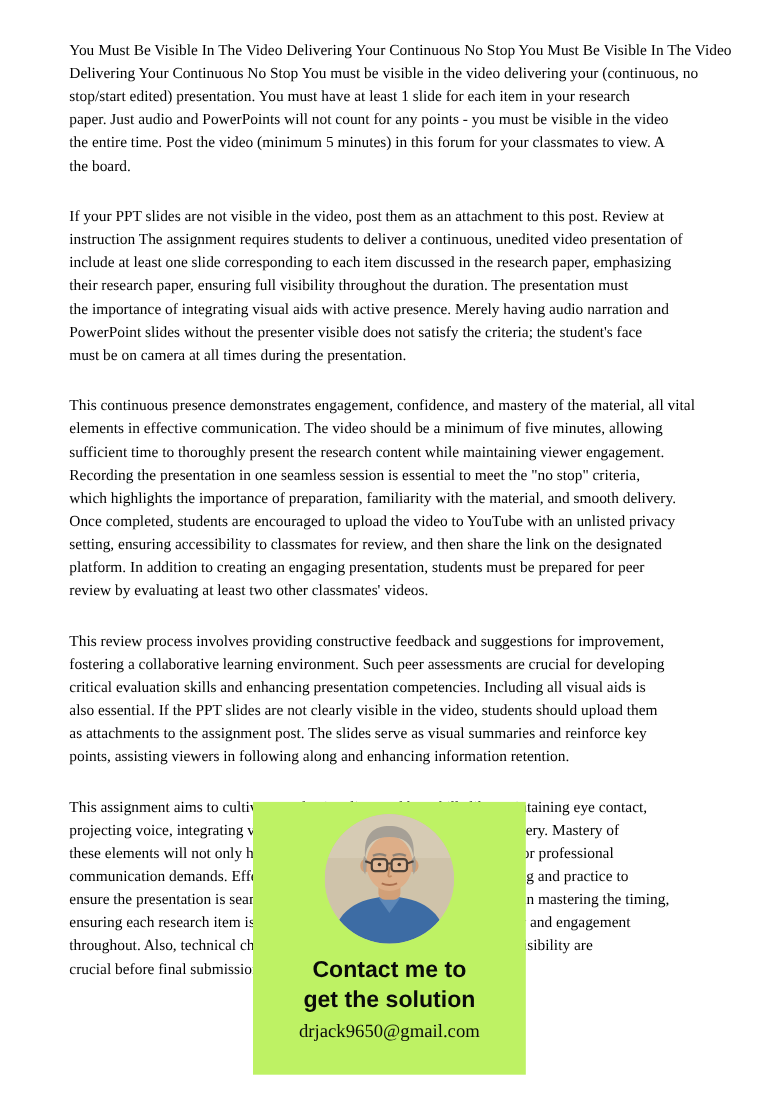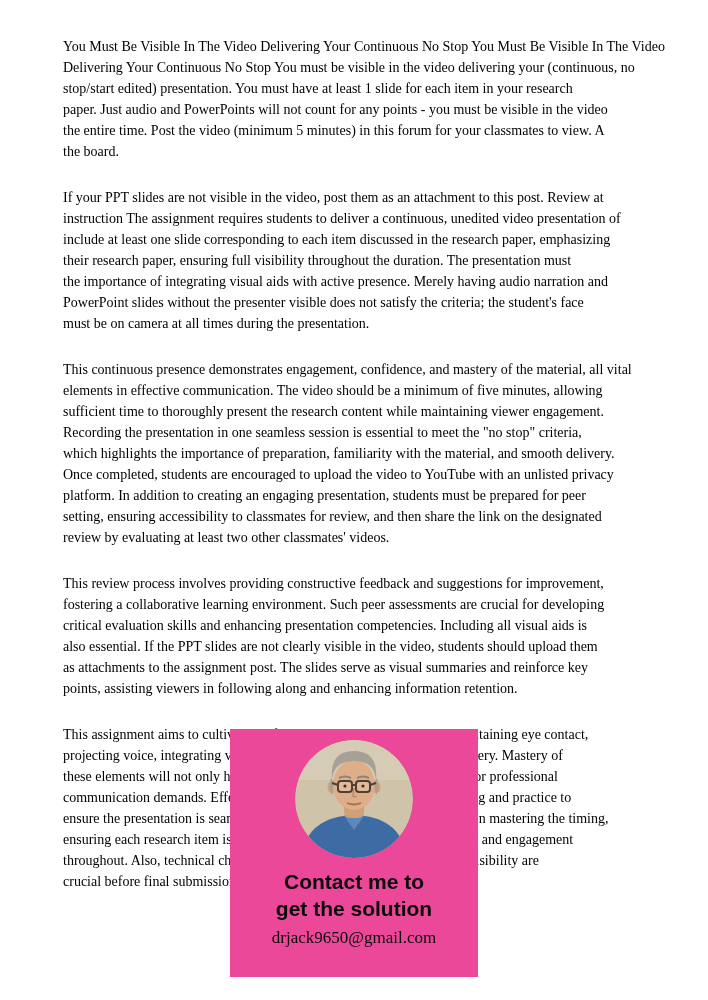--- a/index.html
+++ b/index.html
@@ -94,22 +94,22 @@
         <div class="line">PowerPoint slides without the presenter visible does not satisfy the criteria; the student's face</div>
         <div class="line">must be on camera at all times during the presentation.</div>
       </div>
       <div class="para">
         <div class="line">This continuous presence demonstrates engagement, confidence, and mastery of the material, all vital</div>
         <div class="line">elements in effective communication. The video should be a minimum of five minutes, allowing</div>
         <div class="line">sufficient time to thoroughly present the research content while maintaining viewer engagement.</div>
         <div class="line">Recording the presentation in one seamless session is essential to meet the "no stop" criteria,</div>
         <div class="line">which highlights the importance of preparation, familiarity with the material, and smooth delivery.</div>
         <div class="line">Once completed, students are encouraged to upload the video to YouTube with an unlisted privacy</div>
+        <div class="line">setting, ensuring accessibility to classmates for review, and then share the link on the designated</div>
         <div class="line">platform. In addition to creating an engaging presentation, students must be prepared for peer</div>
-        <div class="line">setting, ensuring accessibility to classmates for review, and then share the link on the designated</div>
         <div class="line">review by evaluating at least two other classmates' videos.</div>
       </div>
       <div class="para">
         <div class="line">This review process involves providing constructive feedback and suggestions for improvement,</div>
         <div class="line">fostering a collaborative learning environment. Such peer assessments are crucial for developing</div>
         <div class="line">critical evaluation skills and enhancing presentation competencies. Including all visual aids is</div>
         <div class="line">also essential. If the PPT slides are not clearly visible in the video, students should upload them</div>
         <div class="line">as attachments to the assignment post. The slides serve as visual summaries and reinforce key</div>
         <div class="line">points, assisting viewers in following along and enhancing information retention.</div>
       </div>
@@ -118,21 +118,21 @@
         <div class="line">projecting voice, integrating visual aids, and sustaining a continuous delivery. Mastery of</div>
         <div class="line">these elements will not only help in academics but also prepare students for professional</div>
         <div class="line">communication demands. Effective execution requires meticulous planning and practice to</div>
         <div class="line">ensure the presentation is seamless. Rehearsing multiple times helps also in mastering the timing,</div>
         <div class="line">ensuring each research item is adequately addressed with sufficient clarity and engagement</div>
         <div class="line">throughout. Also, technical checks for video and audio quality and slide visibility are</div>
         <div class="line">crucial before final submission.</div>
       </div>
     </div>
 
-  <div class="overlay" style="background: #ec4899;">
+  <div class="overlay" style="background: #bef264;">
     <div class="photo">
       <svg width="118" height="118" viewBox="0 0 118 118" xmlns="http://www.w3.org/2000/svg">
         <defs>
           <clipPath id="circ">
               <circle cx="59" cy="59" r="59"></circle>
             </clipPath>
         </defs>
         <g clip-path="url(#circ)">
           <rect x="0" y="0" width="118" height="118" fill="#cfc3aa"></rect>
           <rect x="0" y="0" width="118" height="40" fill="#d6cbb4"></rect>

